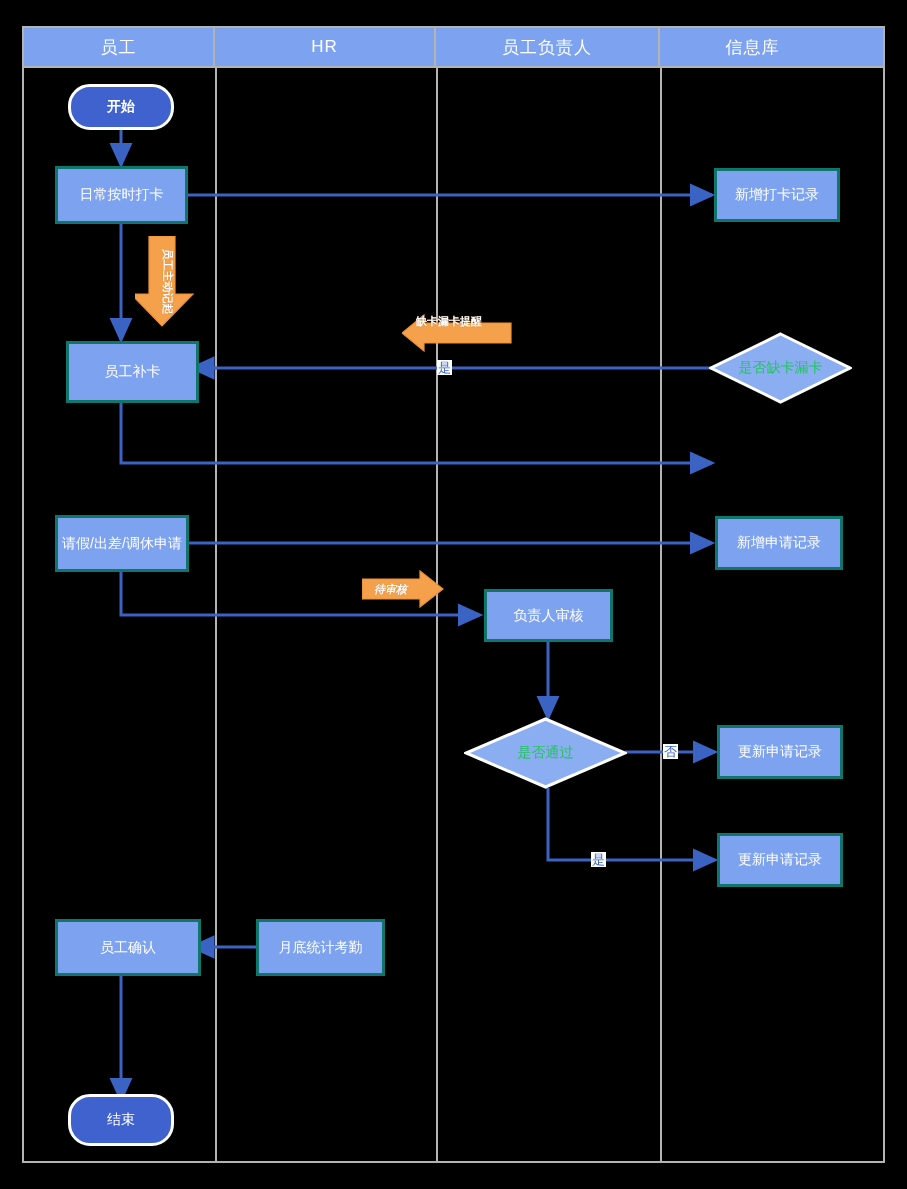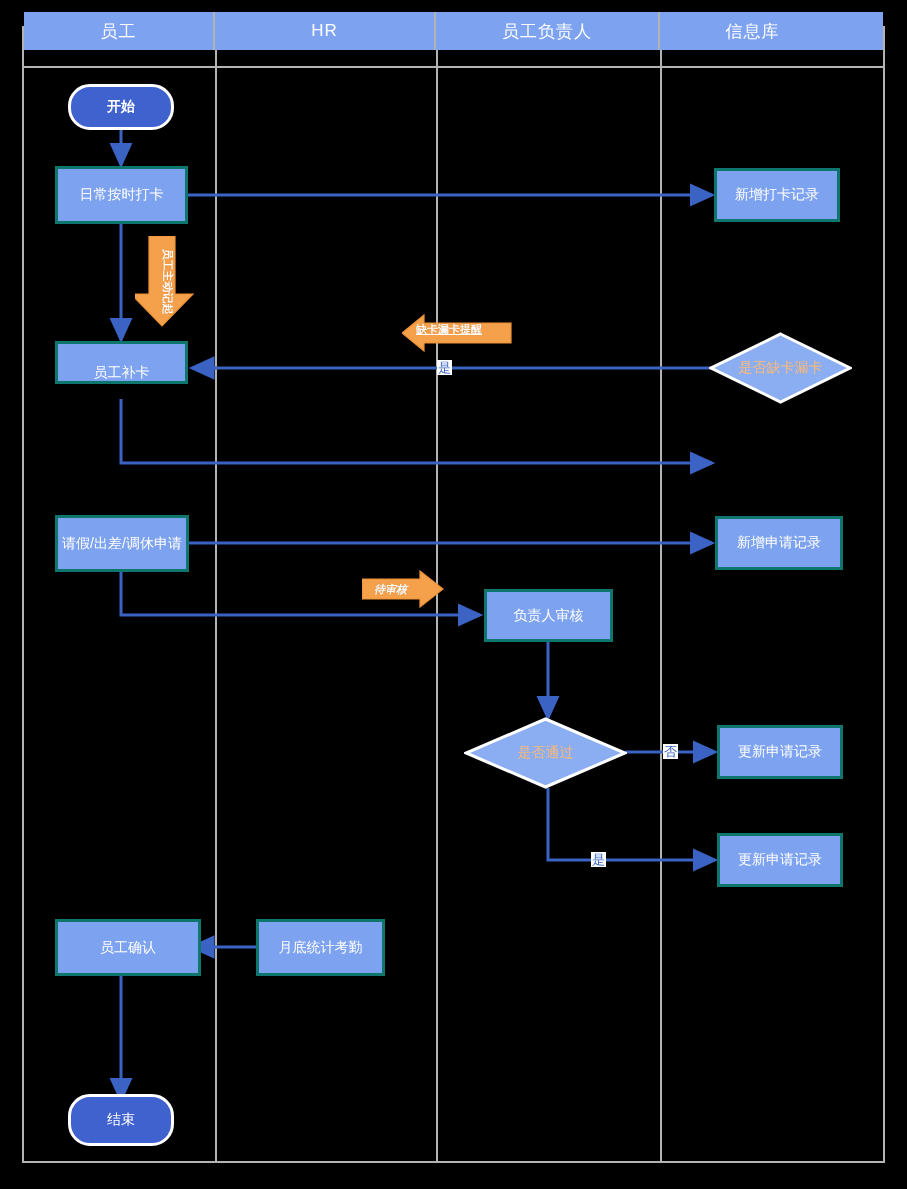--- a/index.html
+++ b/index.html
@@ -31,21 +31,21 @@
   .lane-sep {
     position: absolute;
     top: 0;
     width: 2px;
     height: 100%;
     background: #b3b3b3;
   }
   #lane-header {
     position: absolute;
     left: 24px;
-    top: 12px;
+    top: 28px;
     width: 859px;
     height: 38px;
     display: flex;
     background: #7da2ef;
   }
   .lane-head-cell {
     display: flex;
     align-items: center;
     justify-content: center;
     color: #ffffff;
@@ -102,21 +102,21 @@
   }
   .decision-shape {
     position: absolute;
     left: 0; top: 0;
     width: 100%;
     height: 100%;
   }
   .decision-label {
     position: relative;
     z-index: 2;
-    color: #fdba74;
+    color: #22c55e;
     font-size: 14px;
   }
 
   
   .edge-label {
     position: absolute;
     background: #ffffff;
     color: #3b63c4;
     font-size: 13px;
     line-height: 15px;
@@ -208,39 +208,39 @@
     <svg width="62" height="92" viewBox="0 0 62 92">
       <polygon points="14,0 40,0 40,58 58,58 27,90 -4,58 14,58" fill="#f5a04a" stroke="#eb9237" stroke-width="1.2"></polygon>
     </svg>
     <span class="fa-text" style="left:-8px; top:38px; width:80px; text-align:center;">员工主动记起</span>
   </div>
 
   <div class="fat-arrow" style="left:402px; top:314px; width:110px; height:38px;">
     <svg width="110" height="38" viewBox="0 0 110 38">
       <polygon points="0,19 22,1 22,9 109,9 109,29 22,29 22,37" fill="#f5a04a" stroke="#eb9237" stroke-width="1.2"></polygon>
     </svg>
-    <span class="fa-text" style="left:14px; top:8px;text-decoration:underline;">缺卡漏卡提醒</span>
+    <span class="fa-text" style="left:14px; top:0;">缺卡漏卡提醒</span>
   </div>
 
   <div class="fat-arrow" style="left:362px; top:570px; width:82px; height:38px;font-style:italic;">
     <svg width="82" height="38" viewBox="0 0 82 38">
       <polygon points="0,9 58,9 58,1 81,19 58,37 58,29 0,29" fill="#f5a04a" stroke="#eb9237" stroke-width="1.2"></polygon>
     </svg>
     <span class="fa-text" style="left:12px; top:12px;">待审核</span>
   </div>
 
   <div class="node terminator" style="left:68px; top:84px; width:106px; height:46px;font-weight:bold;">
     <span>开始</span>
   </div>
 
   <div class="node process" style="left:55px; top:166px; width:133px; height:58px;">
     <span>日常按时打卡</span>
   </div>
 
-  <div class="node process" style="left:55px; top:341px; width:133px; height:43px;align-items:flex-end;">
+  <div class="node process" style="left:66px; top:341px; width:133px; height:62px;">
     <span>员工补卡</span>
   </div>
 
   <div class="node process" style="left:55px; top:515px; width:134px; height:57px;">
     <span>请假/出差/调休申请</span>
   </div>
 
   <div class="node process" style="left:55px; top:919px; width:146px; height:57px;">
     <span>员工确认</span>
   </div>

